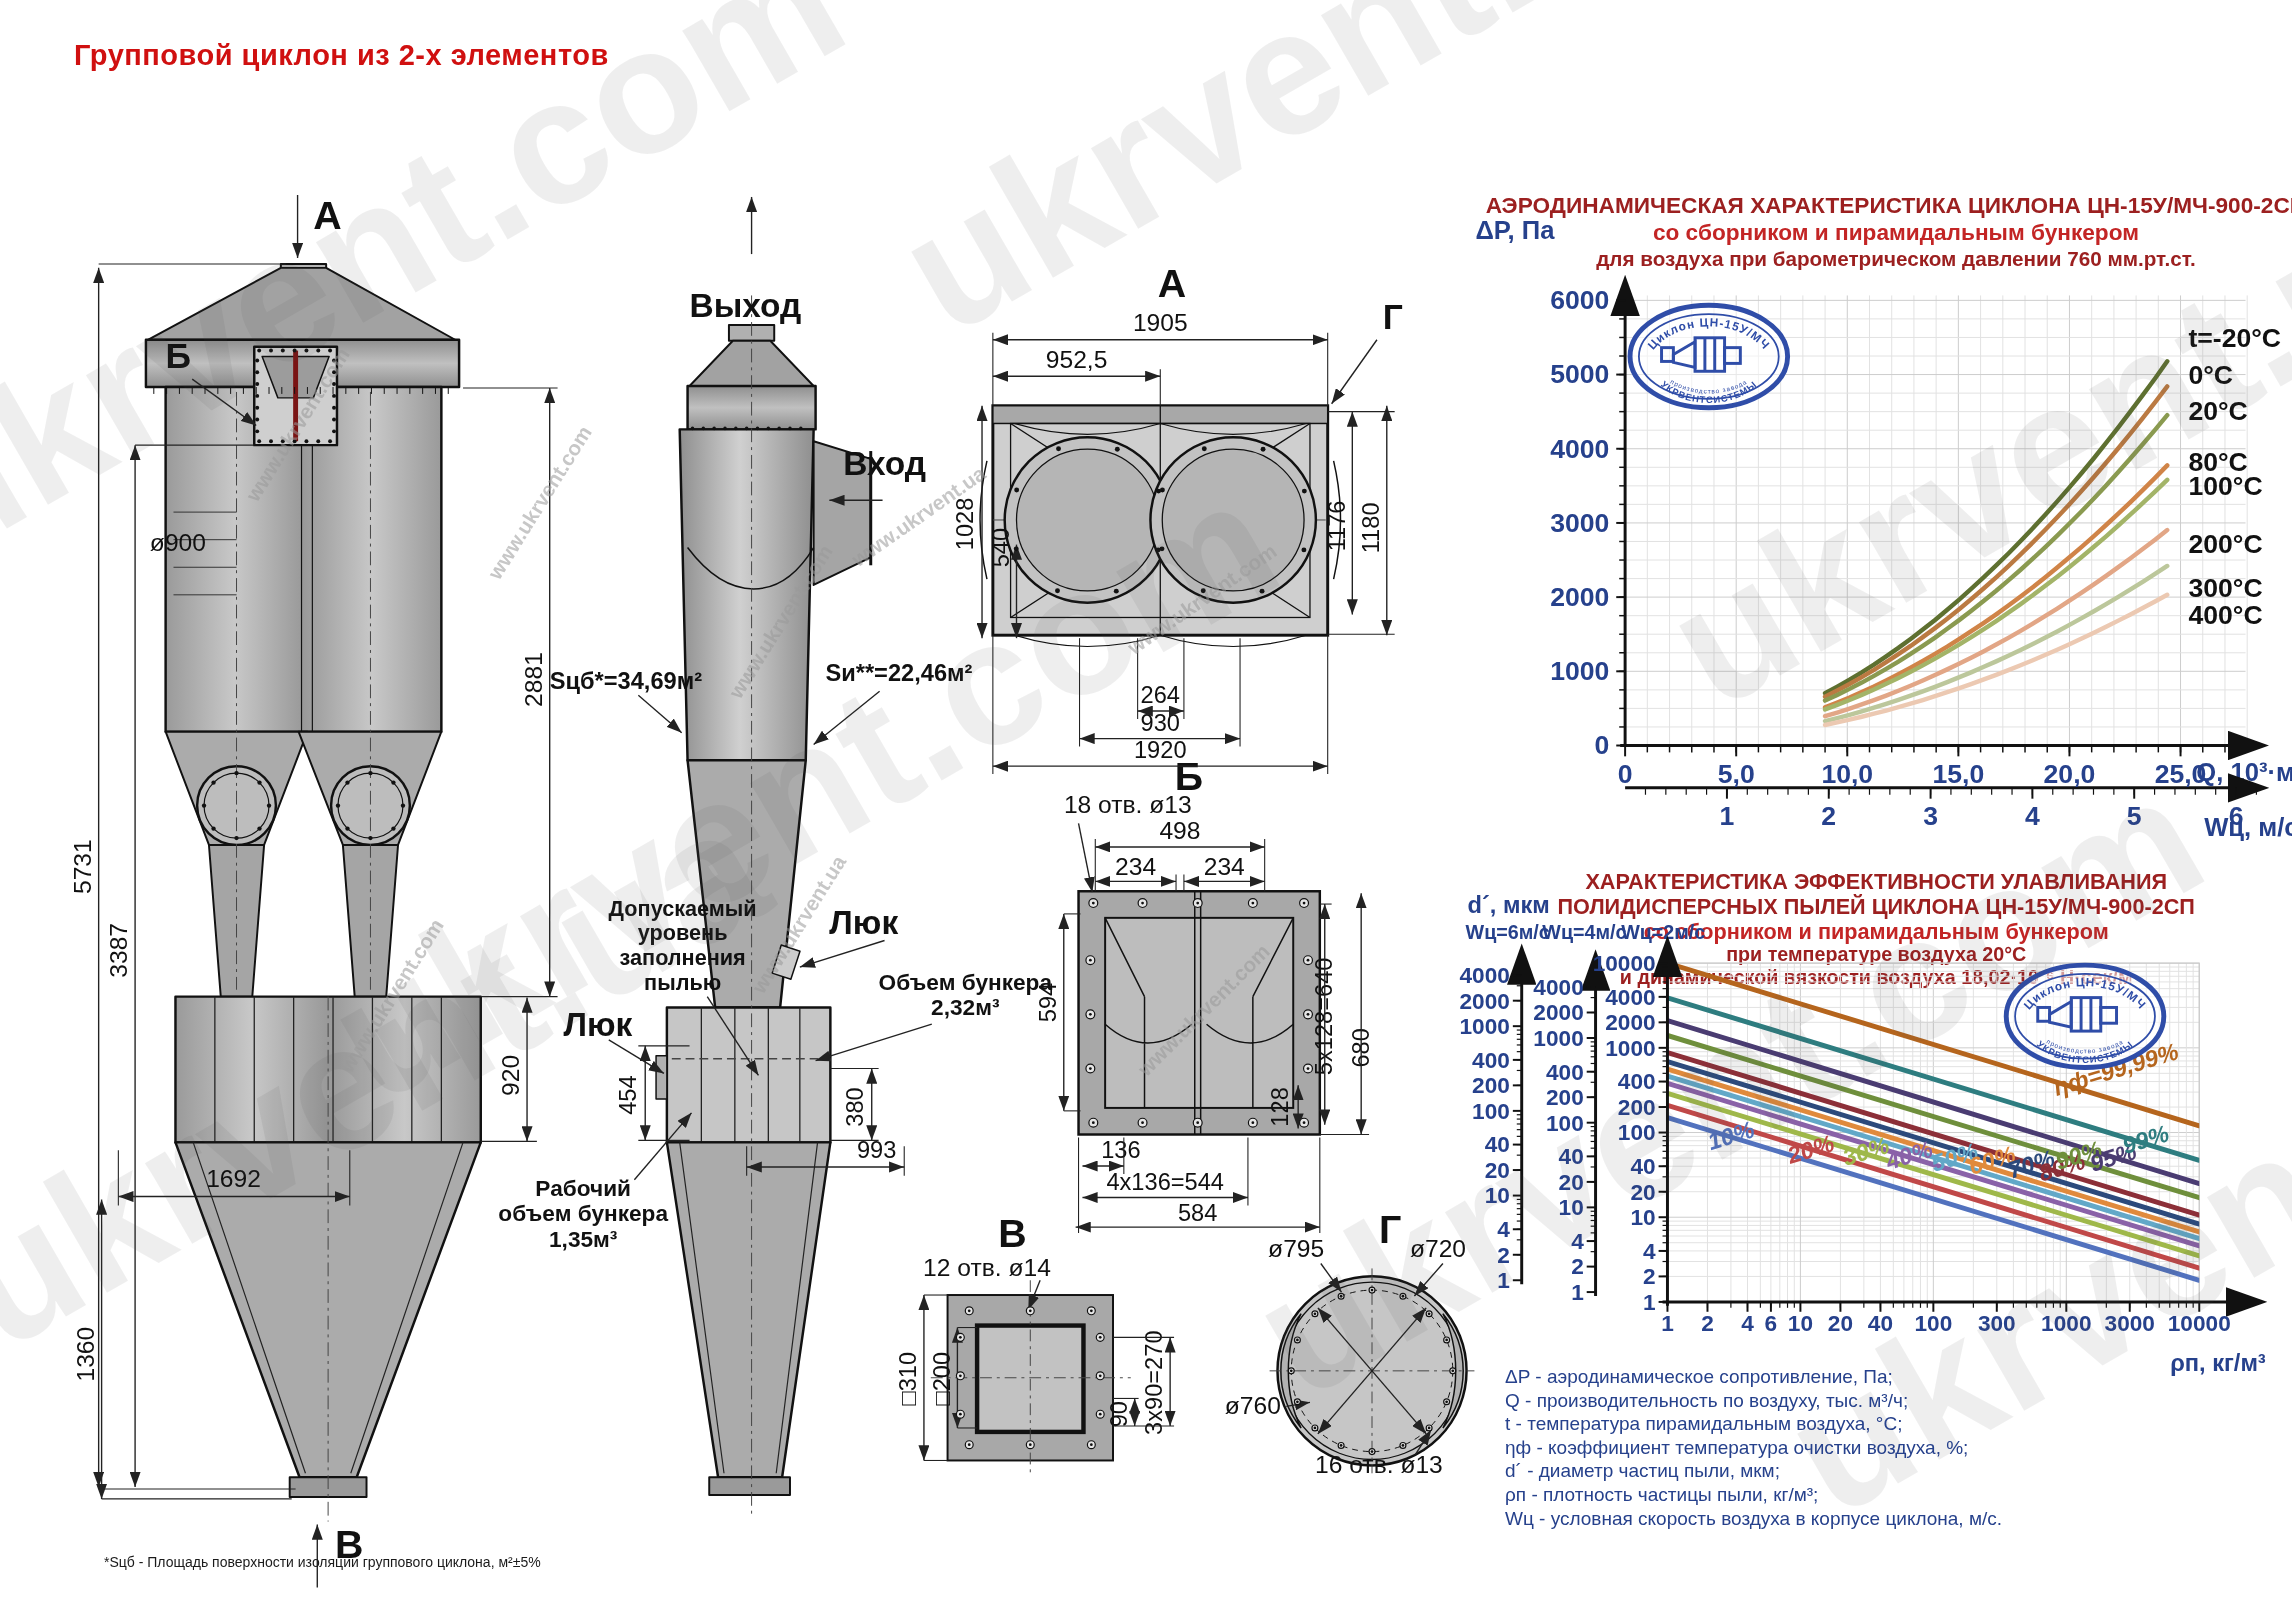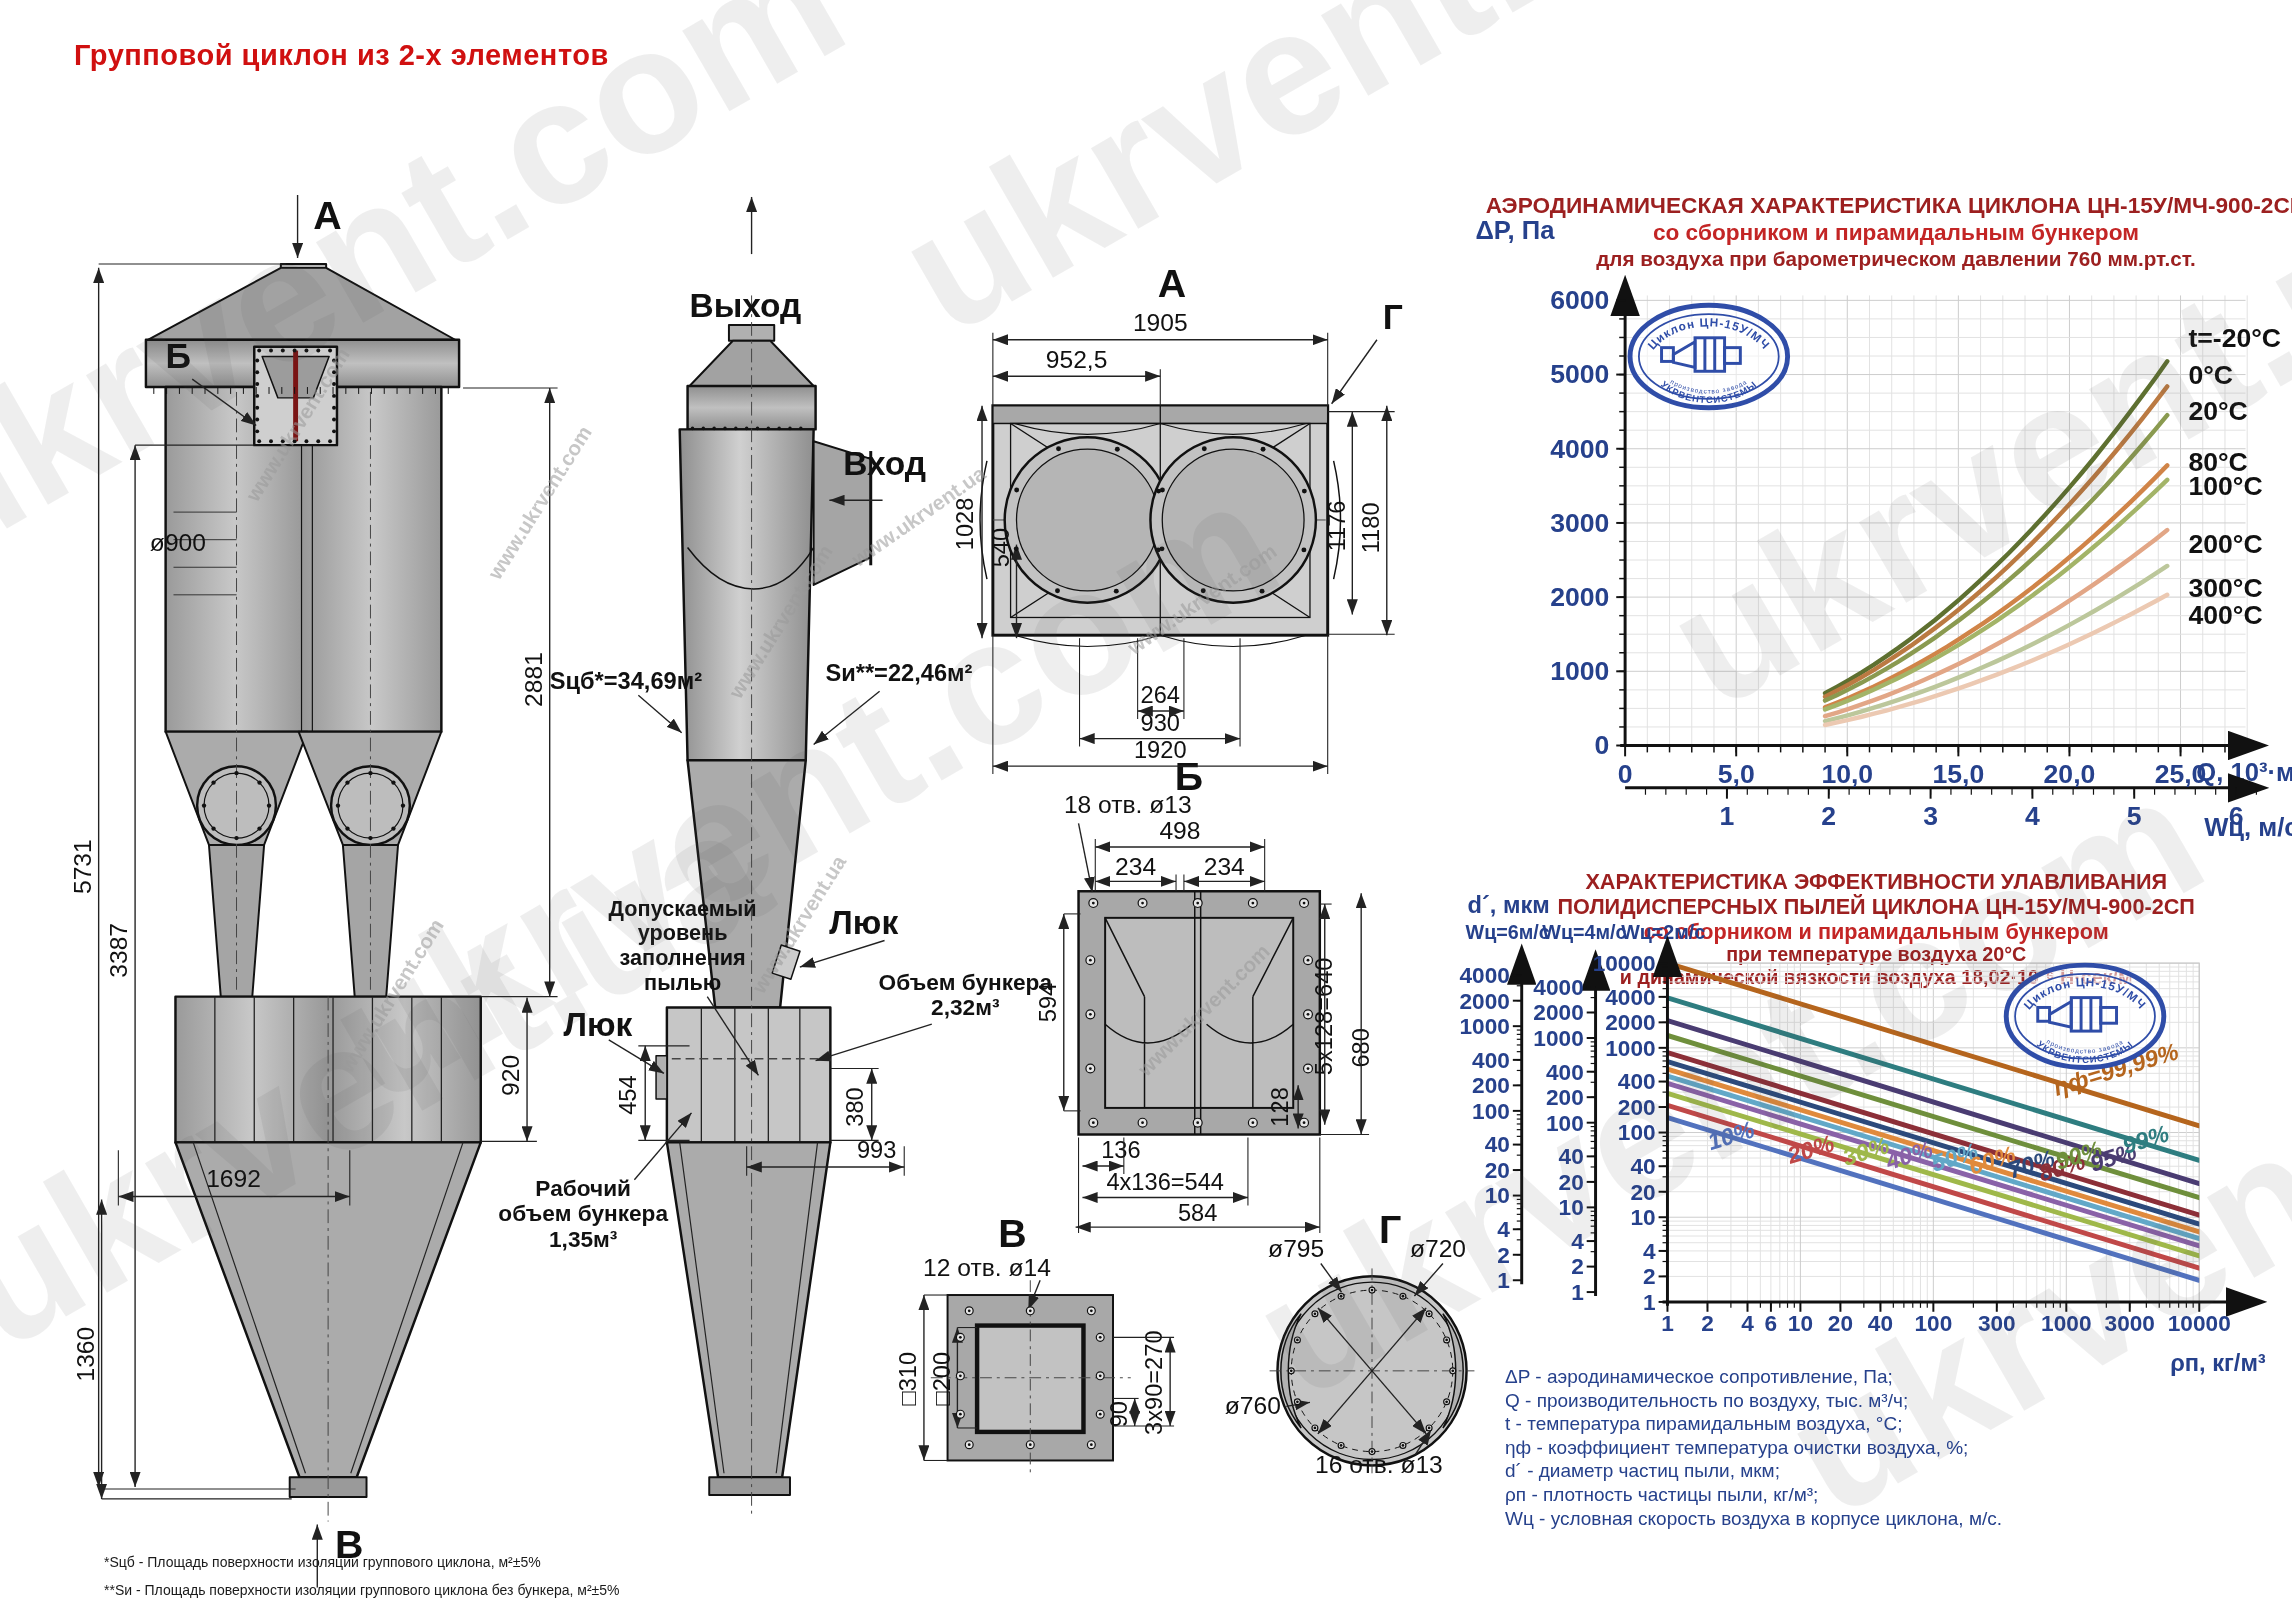--- a/index.html
+++ b/index.html
@@ -1093,15 +1093,14 @@
       <div>ΔP - аэродинамическое сопротивление, Па;</div>
       <div>Q - производительность по воздуху, тыс. м³/ч;</div>
       <div>t - температура пирамидальным воздуха, °С;</div>
       <div>ηф - коэффициент температура очистки воздуха, %;</div>
       <div>d´ - диаметр частиц пыли, мкм;</div>
       <div>ρп - плотность частицы пыли, кг/м³;</div>
       <div>Wц - условная скорость воздуха в корпусе циклона, м/с.</div>
     </div>
 
   <div class="fn" style="top:1554px;">*Sцб - Площадь поверхности изоляции группового циклона, м²±5%</div>
-  <div class="fn" style="top:1582px;">**Sи - Площадь поверхности изоляции группового циклона без бункера, м²±5%</div>
 </div>
 
 
 </body></html>

